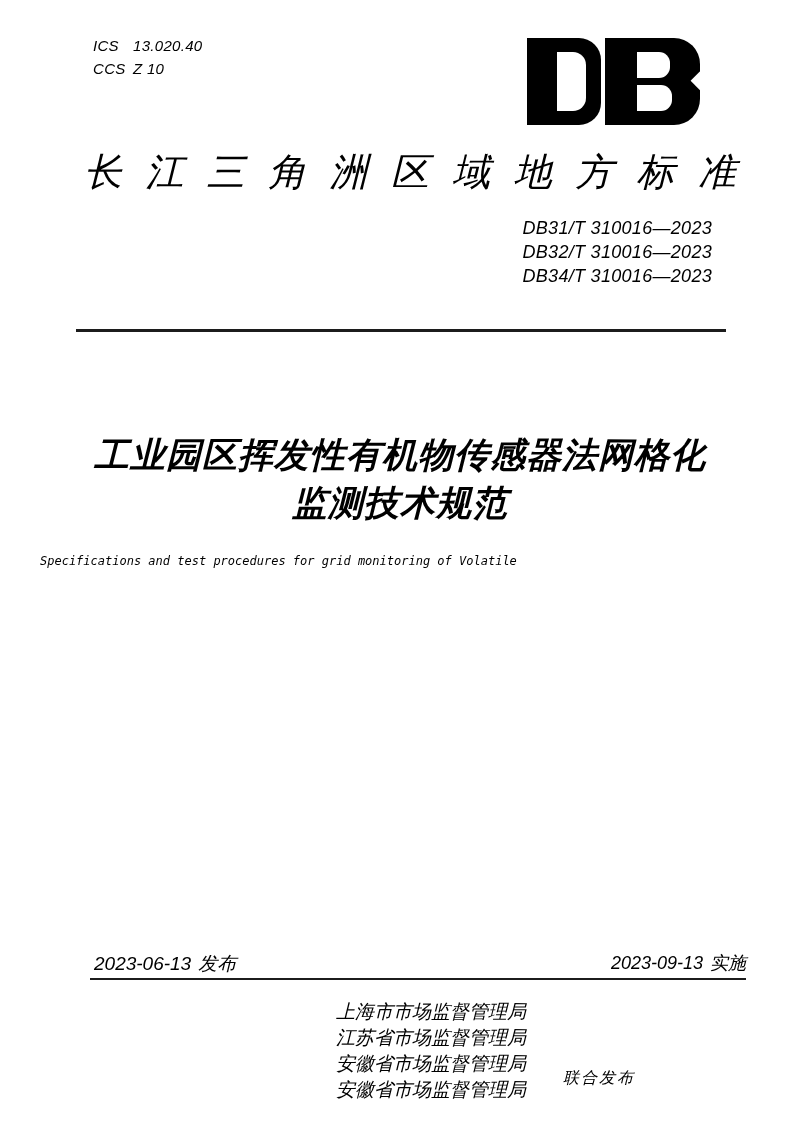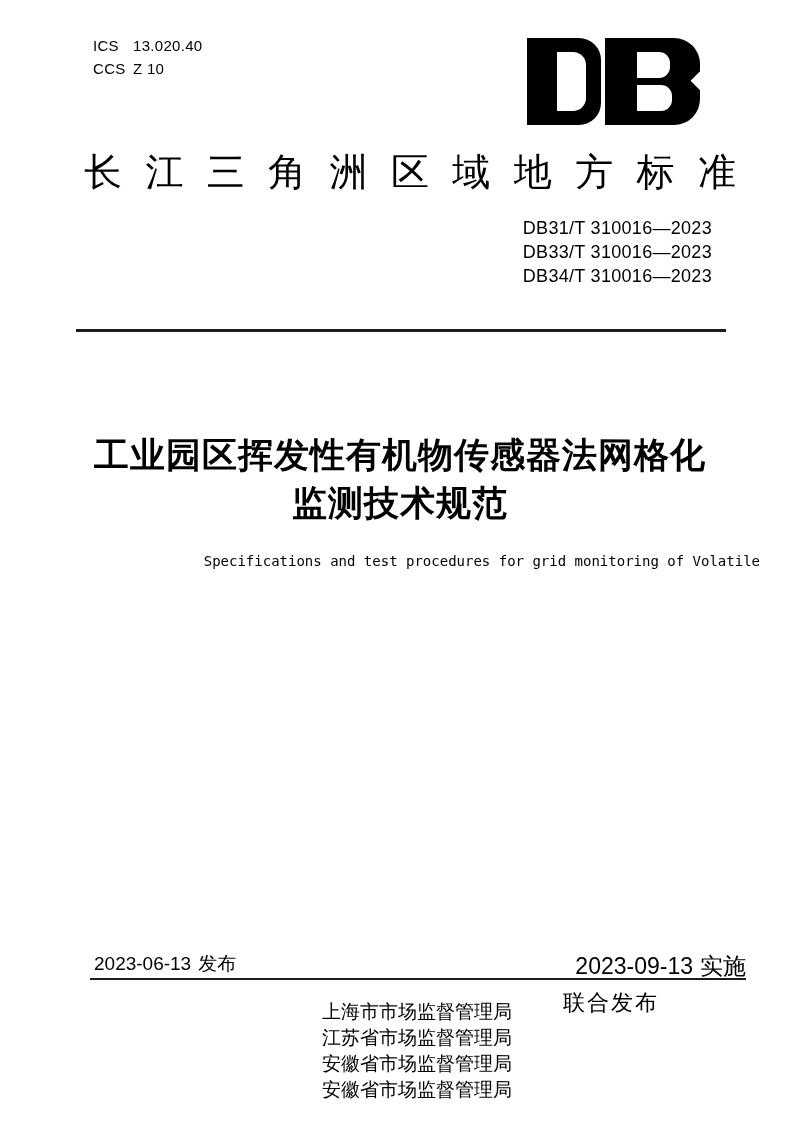--- a/index.html
+++ b/index.html
@@ -1,17 +1,17 @@
 <!DOCTYPE html>
 <html><head>
 <meta charset="utf-8">
 <style>
   html,body{margin:0;padding:0;background:#ffffff;}
   body{width:800px;height:1132px;font-family:"Liberation Sans",sans-serif;color:#000;}
-  .page{position:relative;width:800px;height:1132px;background:#fff;overflow:hidden;}
+  .page{position:relative;width:800px;height:1132px;background:#fff;overflow:hidden;font-style:italic;}
 
   
   .ics{position:absolute;left:93px;top:34px;font-size:15px;line-height:23px;letter-spacing:.3px;}
   .ics .lbl{display:inline-block;width:40px;}
 
   
   .logo{position:absolute;left:527px;top:38px;width:173px;height:87px;}
   .logo .d{position:absolute;left:0;top:0;width:74px;height:87px;background:#000;border-radius:0 22px 22px 0;}
   .logo .d-hole{position:absolute;left:30px;top:14px;width:29px;height:59px;background:#fff;border-radius:0 13px 13px 0;}
   .logo .b{position:absolute;left:78px;top:0;width:95px;height:87px;background:#000;border-radius:0 26px 26px 0;}
@@ -25,29 +25,29 @@
           display:flex;justify-content:space-between;font-weight:500;}
 
   
   .std{position:absolute;right:88px;top:216px;text-align:right;font-size:18px;line-height:24px;letter-spacing:.3px;}
 
   .rule-top{position:absolute;left:76px;top:329px;width:650px;height:3px;background:#1c1c1c;}
   .rule-bottom{position:absolute;left:90px;top:978px;width:656px;height:2px;background:#1c1c1c;}
 
   .title{position:absolute;left:70px;top:431px;width:660px;text-align:center;
          font-size:35px;line-height:48px;font-weight:bold;letter-spacing:1px;}
-  .subtitle{position:absolute;left:40px;top:549px;width:720px;text-align:right;
-            font-family:"DejaVu Sans Mono",monospace;font-size:14px;line-height:25px;}
+  .subtitle{position:absolute;left:40px;top:549px;width:720px;text-align:left;
+            font-family:"DejaVu Sans Mono",monospace;font-size:12px;line-height:25px;}
 
   .date-left{position:absolute;left:94px;top:951px;font-size:19px;}
-  .date-right{position:absolute;right:54px;top:951px;font-size:23px;}
+  .date-right{position:absolute;right:54px;top:951px;font-size:18px;}
   .date-label{margin-left:7px;text-align:center;}
 
-  .agencies{position:absolute;left:322px;top:999px;font-size:19px;line-height:26px;font-weight:500;}
-  .joint{position:absolute;left:563px;top:988px;font-size:22px;letter-spacing:2px;font-weight:500;}
+  .agencies{position:absolute;left:336px;top:999px;font-size:19px;line-height:26px;font-weight:500;}
+  .joint{position:absolute;left:563px;top:1068px;font-size:16px;letter-spacing:2px;font-weight:500;}
 </style>
 </head>
 <body>
 
 <div class="page">
 
   <div class="ics">
     <div>
       <span class="lbl">ICS</span><span>13.020.40</span>
     </div>
@@ -77,21 +77,21 @@
       <span>区</span>
       <span>域</span>
       <span>地</span>
       <span>方</span>
       <span>标</span>
       <span>准</span>
     </div>
 
   <div class="std">
     <div>DB31/T 310016—2023</div>
-    <div>DB33/T 310016—2023</div>
+    <div>DB32/T 310016—2023</div>
     <div>DB34/T 310016—2023</div>
   </div>
 
   <div class="rule-top"></div>
 
   <div class="title">
     <div>工业园区挥发性有机物传感器法网格化</div>
     <div>监测技术规范</div>
   </div>
 

